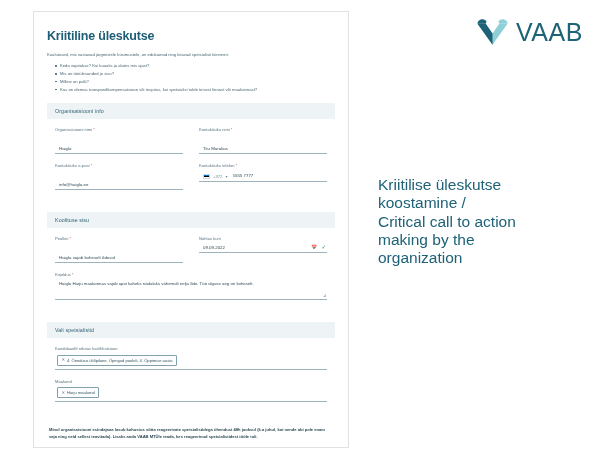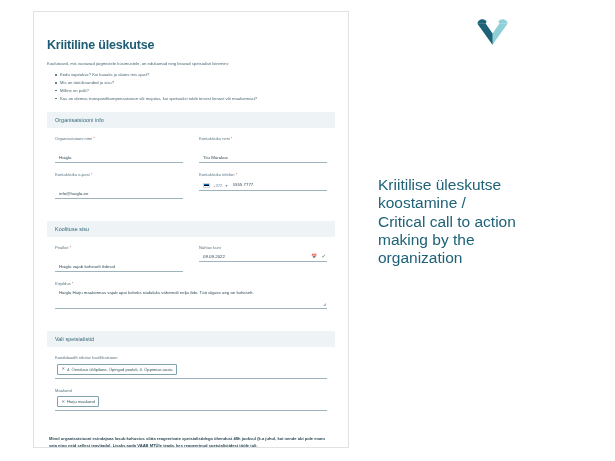--- a/index.html
+++ b/index.html
@@ -29,21 +29,21 @@
   }
   .card-inner {
     padding: 14px 13px 10px 13px;
   }
 
   .form-title {
     font-size: 12.5px;
     font-weight: bold;
     color: #1d5d75;
     letter-spacing: -0.2px;
-    margin: 12px 0 9px 0;
+    margin: 3px 0 9px 0;
   }
 
   .intro-text {
     font-size: 4.2px;
     color: #4a6570;
     margin: 0 0 4px 0;
     line-height: 1.5;
   }
 
   .bullets {
@@ -430,20 +430,21 @@
 
   <div class="logo-wrap">
     <span class="logo-mark">
       <svg viewBox="0 0 44 40" width="33" height="30" aria-hidden="true">
         <path d="M2 9 L13 9 L22 22 L31 9 L42 9 L22 37 Z" fill="#8fd0d8"></path>
         <path d="M2 9 L13 9 L22 22 L22 37 Z" fill="#1d6277"></path>
         <path d="M2 9 C2 3, 11 1, 14 6 L13 9 Z" fill="#1d6277"></path>
         <path d="M42 9 C42 3, 33 1, 30 6 L31 9 Z" fill="#8fd0d8"></path>
       </svg>
     </span>
+    <span class="logo-text">VAAB</span>
   </div>
 
   <div class="caption-heading">Kriitilise üleskutse
 koostamine /
 Critical call to action
 making by the
 organization</div>
 
 </div>
 

